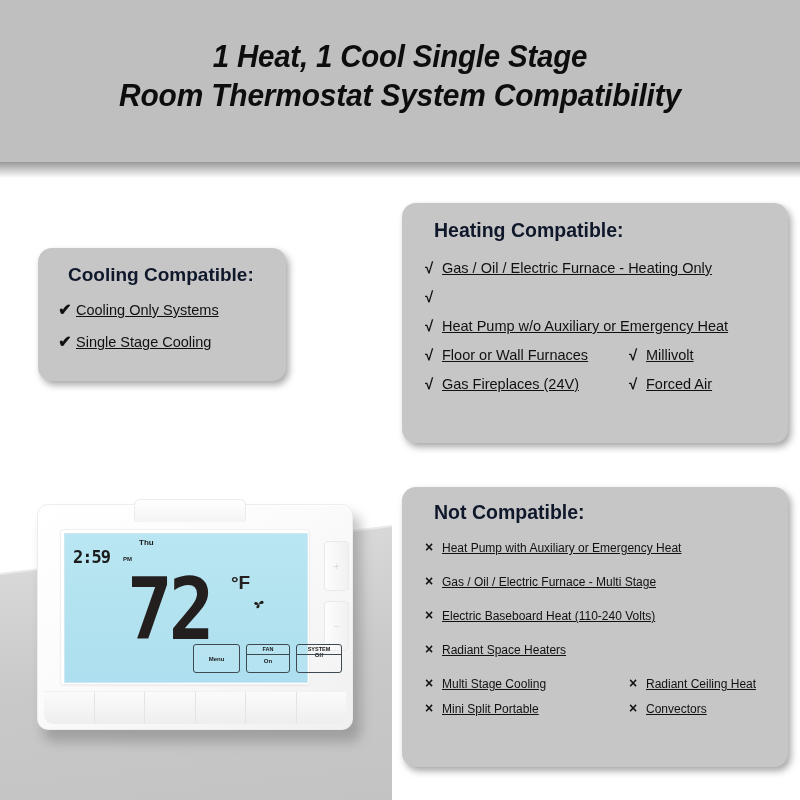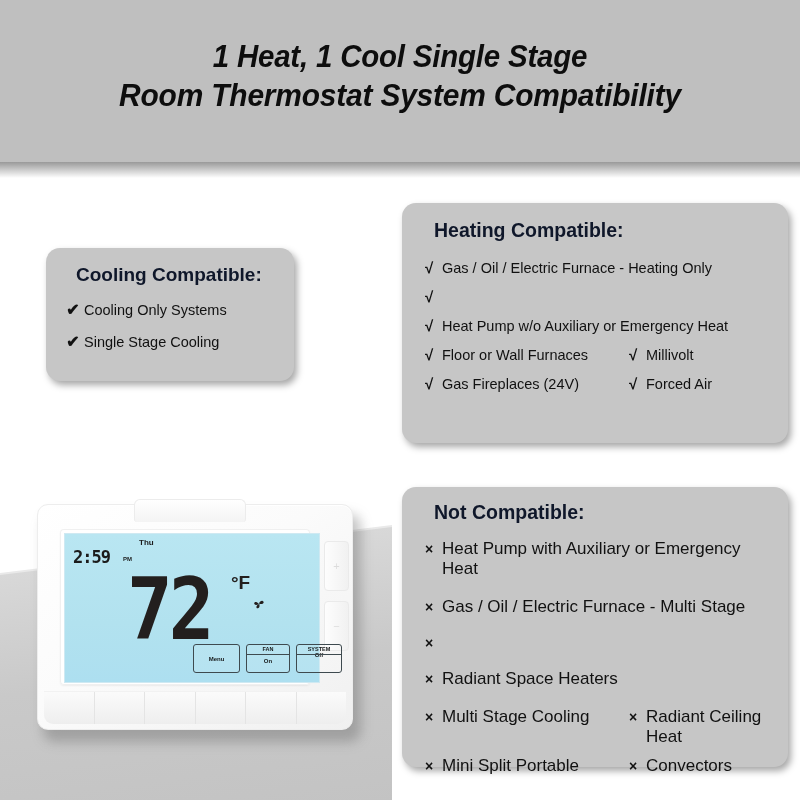--- a/index.html
+++ b/index.html
@@ -35,24 +35,24 @@
   }
   .panel-title{
     color:#0f172a;font-weight:bold;font-size:19px;
     font-family:"Liberation Sans", sans-serif;
   }
   .row{display:flex;align-items:baseline;}
   .bullet{
     color:#111;font-weight:bold;display:inline-block;text-align:center;
     flex:0 0 auto;
   }
-  .itemtxt{color:#111;font-size:14.5px;font-family:"Liberation Sans", sans-serif;}
-
-  
-  #cooling-panel{left:38px;top:248px;width:248px;height:133px;margin-left:8px;}
+  .itemtxt{color:#111;font-size:14.5px;font-family:"Liberation Sans", sans-serif;text-decoration:underline;}
+
+  
+  #cooling-panel{left:38px;top:248px;width:248px;height:133px;}
   #cooling-panel .panel-title{position:absolute;left:30px;top:16px;font-size:19px;}
   #cooling-panel .list{position:absolute;left:16px;top:52px;right:8px;}
   #cooling-panel .row{margin-bottom:13px;}
   #cooling-panel .bullet{width:22px;font-size:16px;}
   #cooling-panel .itemtxt{font-size:14.5px;}
 
   
   #heating-panel{left:402px;top:203px;width:386px;height:240px;}
   #heating-panel .panel-title{position:absolute;left:32px;top:16px;font-size:19.5px;}
   #heating-panel .list{position:absolute;left:14px;top:56px;right:8px;}
@@ -62,21 +62,21 @@
   .two-col{display:flex;align-items:baseline;}
   .two-col .colA{display:flex;align-items:baseline;width:204px;flex:0 0 204px;}
   .two-col .colB{display:flex;align-items:baseline;}
 
   
   #notcompat-panel{left:402px;top:487px;width:386px;height:280px;}
   #notcompat-panel .panel-title{position:absolute;left:32px;top:14px;font-size:19.5px;}
   #notcompat-panel .list{position:absolute;left:14px;top:52px;right:8px;}
   #notcompat-panel .row{margin-bottom:18px;}
   #notcompat-panel .bullet{width:26px;font-size:14px;}
-  #notcompat-panel .itemtxt{font-size:17px;}
+  #notcompat-panel .itemtxt{font-size:12px;}
   #notcompat-panel .tight{margin-bottom:9px;}
 
   
   #thermo-scene{
     position:absolute;left:0px;top:430px;width:392px;height:370px;overflow:hidden;
     background:#ffffff;
   }
   .surface{
     position:absolute;left:-40px;top:150px;width:520px;height:300px;
     background:linear-gradient(to bottom,#d8d8d8,#c9c9c9 40%,#c2c2c2);
@@ -125,21 +125,20 @@
   .bezel-inner{
     position:absolute;left:22px;top:24px;width:250px;height:156px;
     border-radius:4px;
     background:#ffffff;
     box-shadow:inset 0 0 0 1px #f0f0f0, 0 1px 2px rgba(0,0,0,.06);
   }
   .lcd{
     position:absolute;left:26px;top:28px;width:242px;height:148px;
     background:linear-gradient(to bottom,#b9e6f2,#b2e2ef 60%,#addff0);
     border:1px solid #cfe9f2;
-    padding-left:12px;
   }
   .lcd-day{
     position:absolute;left:74px;top:4px;color:#1b1b1b;
     font-size:8px;font-weight:bold;font-family:"Liberation Sans", sans-serif;
   }
   .lcd-time{
     position:absolute;left:8px;top:13px;color:#1b1b1b;
     font-family:"DejaVu Sans Mono", monospace;
     font-size:17px;font-weight:bold;letter-spacing:-1px;
   }
@@ -260,20 +259,21 @@
       <div class="row">
         <span class="bullet">×</span>
         <span class="itemtxt">Heat Pump with Auxiliary or Emergency Heat</span>
       </div>
       <div class="row">
         <span class="bullet">×</span>
         <span class="itemtxt">Gas / Oil / Electric Furnace - Multi Stage</span>
       </div>
       <div class="row">
         <span class="bullet">×</span>
+        <span class="itemtxt">Electric Baseboard Heat (110-240 Volts)</span>
       </div>
       <div class="row">
         <span class="bullet">×</span>
         <span class="itemtxt">Radiant Space Heaters</span>
       </div>
       <div class="row two-col tight">
         <span class="colA">
           <span class="bullet">×</span>
           <span class="itemtxt">Multi Stage Cooling</span>
         </span>

